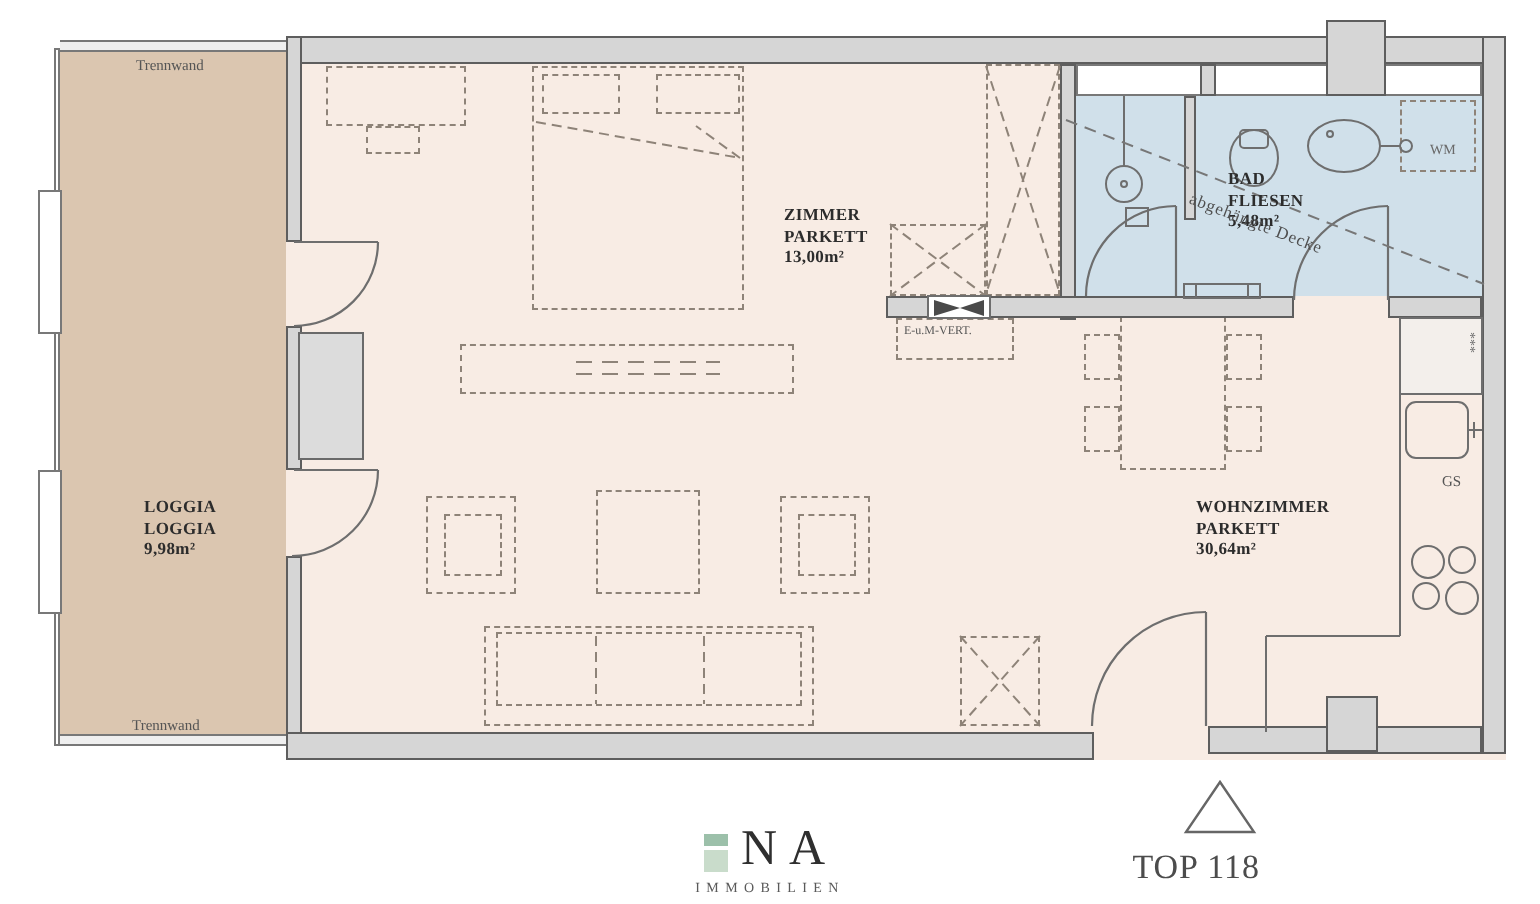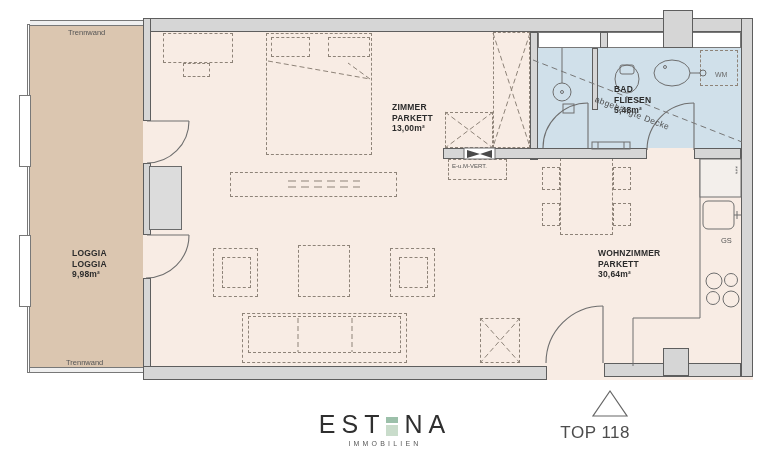--- a/index.html
+++ b/index.html
@@ -1,17 +1,17 @@
 <!DOCTYPE html>
 <html><head>
 <meta charset="utf-8">
 <style>
   html,body{margin:0;padding:0;background:#fff}
   #canvas{position:relative;width:770px;height:452px;background:#ffffff;overflow:hidden;
-          font-family:Liberation Sans, sans-serif}
+          font-family:Liberation Serif, serif}
   .floor{position:absolute}
   .wall{position:absolute;background:#d6d6d6;border:1px solid #5e5e5e;box-sizing:border-box}
   .wall--light{background:#dcdcdc;border:1px solid #6a6a6a}
   .thinwall{position:absolute;background:#efefef;border-top:1px solid #787878;border-bottom:1px solid #787878;box-sizing:border-box}
   .rail{position:absolute;background:#ffffff;border:1px solid #787878;box-sizing:border-box}
   .dash{position:absolute;border:1px dashed #8e8378;box-sizing:border-box}
   .rlabel{position:absolute;font-weight:bold;font-size:8.5px;line-height:1.25;color:#2c2c2c;letter-spacing:.2px;white-space:nowrap}
   .rlabel span{display:block}
   .note{position:absolute;font-size:7.5px;color:#555;white-space:nowrap}
   .tiny{font-size:6px;color:#555}
@@ -189,21 +189,20 @@
     <span>30,64m²</span>
   </div>
 
   <div class="note" style="left:715px;top:71px;font-size:7px;color:#6a6a6a">WM</div>
   <div class="note" style="left:721px;top:236px">GS</div>
   <div class="note tiny" style="left:452px;top:163px">E-u.M-VERT.</div>
   <div class="rot">abgehängte Decke</div>
 
   <div class="brand">
     <div class="brand-row">
-      <span>EST</span>
       <span class="brand-i">
         <span class="dot"></span>
         <span class="blk"></span>
       </span>
       <span>NA</span>
     </div>
     <div class="brand-sub">IMMOBILIEN</div>
   </div>
 
   <div class="unit">

